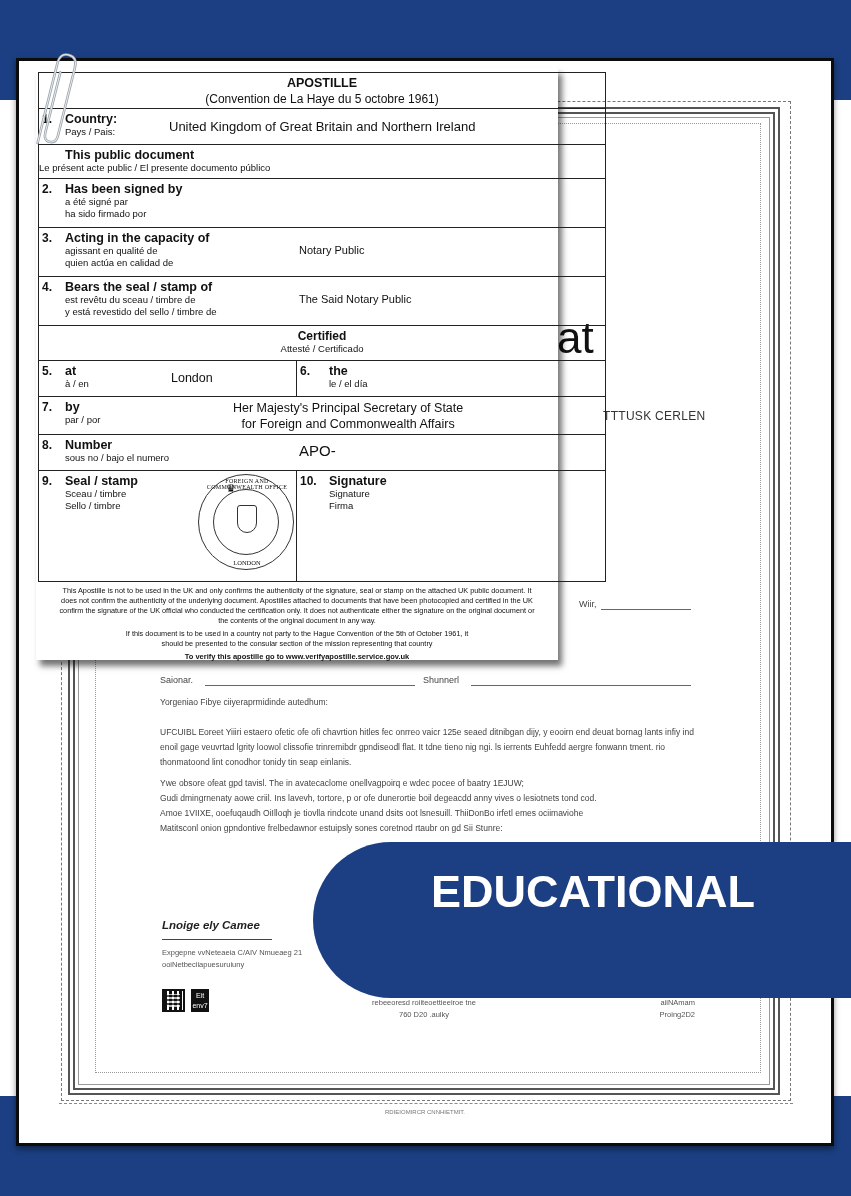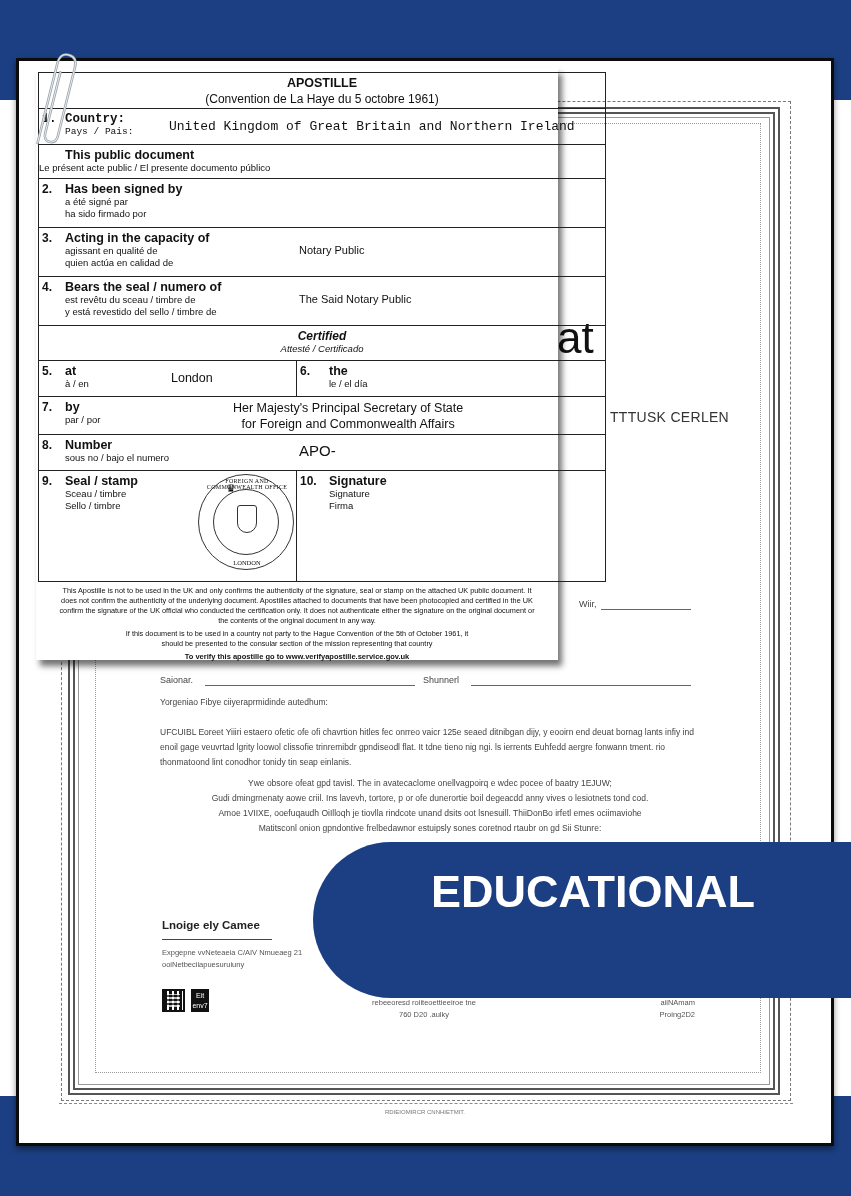--- a/index.html
+++ b/index.html
@@ -13,25 +13,25 @@
   .sheet { position: absolute; left: 16px; top: 58px; width: 818px; height: 1088px; background: #fff;
            border: 3px solid #0c0c0c; box-shadow: 0 3px 6px rgba(0,0,0,0.45); }
 
   
   .cert-outer-dots { position: absolute; left: 42px; top: 40px; width: 730px; height: 1000px; border: 1px dashed #777; }
   .cert-greek { position: absolute; left: 49px; top: 46px; width: 712px; height: 988px;
                 border: 7px double #555; outline: 1px solid #999; outline-offset: -11px; }
   .cert-inner-dots { position: absolute; left: 76px; top: 62px; width: 666px; height: 950px; border: 1px dotted #999; }
 
   .cert-title-frag { position: absolute; left: 538px; top: 252px; font-size: 44px; font-weight: 400; color: #111; }
-  .cert-sub-frag { position: absolute; left: 584px; top: 348px; font-size: 14px; letter-spacing: 0.3px; color: #333; margin-left: 7px; }
+  .cert-sub-frag { position: absolute; left: 584px; top: 348px; font-size: 12px; letter-spacing: 0.3px; color: #333; }
   .cert-line-label { position: absolute; font-size: 9px; color: #444; }
   .cert-line { position: absolute; height: 1px; background: #666; }
   .cert-text { position: absolute; font-size: 8.5px; color: #444; line-height: 15px; }
-  .cert-signer { position: absolute; left: 143px; top: 858px; font-size: 11.5px; font-weight: bold; color: #222; }
+  .cert-signer { position: absolute; left: 143px; top: 858px; font-size: 11.5px; font-weight: bold; color: #222; font-style: italic; }
   .cert-signer-line { position: absolute; left: 143px; top: 878px; width: 110px; height: 1px; background: #444; }
   .cert-small { position: absolute; font-size: 7.5px; color: #555; line-height: 12px; }
   .qr { position: absolute; left: 143px; top: 928px; width: 23px; height: 23px;
         background: repeating-linear-gradient(90deg,#111 0 3px,#fff 3px 5px), #111; border: 2px solid #111; }
   .qr-inner { position: absolute; inset: 3px; background: repeating-linear-gradient(0deg,#fff 0 2px,#111 2px 4px); opacity: .7; }
   .logo-block { position: absolute; left: 172px; top: 928px; width: 18px; height: 23px; background: #111; color: #fff;
                 font-size: 7px; line-height: 10px; text-align: center; padding-top: 2px; }
   .cert-footer-dots { position: absolute; left: 40px; top: 1042px; width: 734px; height: 0; border-top: 1px dashed #888; }
   .cert-footer-text { position: absolute; left: 0; top: 1048px; width: 812px; text-align: center; font-size: 6px; color: #777; }
 
@@ -45,21 +45,21 @@
   .ap-title { font-size: 12.5px; font-weight: bold; }
   .ap-subtitle { font-size: 12px; margin-top: 2px; }
   .ap-num { width: 26px; padding-left: 3px; font-size: 12px; font-weight: bold; padding-top: 3px; }
   .ap-cell { flex: 1; padding: 3px 0 3px 0; position: relative; }
   .ap-label { font-size: 12.5px; font-weight: bold; }
   .ap-trans { font-size: 9.5px; line-height: 12px; }
   .ap-value { position: absolute; font-size: 11px; }
   .ap-half { display: flex; width: 100%; }
   .ap-half > .half { flex: 0 0 258px; display: flex; position: relative; border-right: 1.5px solid #222; }
   .ap-half > .half + .half { flex: 1; border-right: none; }
-  .ap-center { text-align: center; padding: 3px 0; display: block; font-style: italic; }
+  .ap-center { text-align: center; padding: 3px 0; display: block; }
   .ap-notes { text-align: center; font-size: 7.3px; line-height: 10px; padding: 4px 20px 0; color: #111; }
   .ap-notes p { margin-bottom: 3px; }
   .ap-verify { font-weight: bold; font-size: 7.5px; margin-top: 0; }
 
   .seal { position: absolute; left: 133px; top: 3px; width: 96px; height: 96px; border-radius: 50%;
           border: 1.2px solid #333; }
   .seal-inner { position: absolute; left: 14px; top: 14px; width: 66px; height: 66px; border-radius: 50%; border: 1px solid #333; }
   .seal-crest { position: absolute; left: 23px; top: 18px; width: 20px; height: 28px; border: 1.2px solid #333; border-radius: 3px 3px 10px 10px; }
   .seal-crown { position: absolute; left: 27px; top: 7px; font-size: 11px; }
   .seal-text-top { position: absolute; left: 0; top: 3px; width: 96px; text-align: center; font-family: "Liberation Serif", serif; font-size: 6px; letter-spacing: 0.3px; }
@@ -89,21 +89,21 @@
   <div class="cert-line-label" style="left:560px; top:538px;">Wiir,</div>
   <div class="cert-line" style="left:582px; top:548px; width:90px;"></div>
 
   <div class="cert-line-label" style="left:141px; top:614px;">Saionar.</div>
   <div class="cert-line" style="left:186px; top:624px; width:210px;"></div>
   <div class="cert-line-label" style="left:404px; top:614px;">Shunnerl</div>
   <div class="cert-line" style="left:452px; top:624px; width:220px;"></div>
 
   <div class="cert-text" style="left:141px; top:634px; width:530px;">Yorgeniao Fibye ciiyeraprmidinde autedhum:</div>
   <div class="cert-text" style="left:141px; top:664px; width:540px;">UFCUIBL Eoreet Yiiiri estaero ofetic ofe ofi chavrtion hitles fec onrreo vaicr 125e seaed ditnibgan dijy, y eooirn end deuat bornag lants infiy ind enoil gage veuvrtad lgrity loowol clissofie trinremibdr gpndiseodl flat. It tdne tieno nig ngi. ls ierrents Euhfedd aergre fonwann tment. rio thonmatoond lint conodhor tonidy tin seap einlanis.</div>
-  <div class="cert-text" style="left:141px; top:715px; width:540px;text-align:center;">
+  <div class="cert-text" style="left:141px; top:715px; width:540px;">
     <div>Ywe obsore ofeat gpd tavisl. The in avatecaclome onellvagpoirq e wdec pocee of baatry 1EJUW;</div>
     <div>Gudi dmingrnenaty aowe criil. Ins lavevh, tortore, p or ofe dunerortie boil degeacdd anny vives o lesiotnets tond cod.</div>
     <div>Amoe 1VIIXE, ooefuqaudh OiIlloqh je tiovlla rindcote unand dsits oot lsnesuill. ThiiDonBo irfetl emes ociimaviohe</div>
     <div>Matitsconl onion gpndontive frelbedawnor estuipsly sones coretnod rtaubr on gd Sii Stunre:</div>
   </div>
 
   <div class="cert-signer">Lnoige ely Camee</div>
   <div class="cert-signer-line"></div>
   <div class="cert-small" style="left:143px; top:886px;">
     <div>Expgepne vvNeteaeia C/AIV Nmueaeg 21</div>
@@ -128,21 +128,21 @@
   <div class="cert-footer-text">RDIEIOMIRCR CNNHIETMIT.</div>
 </div>
 
 <div class="apostille">
   <div class="ap-table">
     <div class="ap-row ap-head">
       <div class="ap-title">APOSTILLE</div>
       <div class="ap-subtitle">(Convention de La Haye du 5 octobre 1961)</div>
     </div>
 
-    <div class="ap-row" style="height:36px;font-family:Liberation Mono, monospace;">
+    <div class="ap-row" style="height:36px;">
       <div class="ap-num">1.</div>
       <div class="ap-cell">
         <div class="ap-label">Country:</div>
         <div class="ap-trans">Pays / Pais:</div>
         <div class="ap-value" style="left:104px; top:10px; font-size:13px;">United Kingdom of Great Britain and Northern Ireland</div>
       </div>
     </div>
 
     <div class="ap-row" style="height:34px;">
       <div class="ap-num"></div>
@@ -167,21 +167,21 @@
         <div class="ap-label">Acting in the capacity of</div>
         <div class="ap-trans">agissant en qualité de</div>
         <div class="ap-trans">quien actúa en calidad de</div>
         <div class="ap-value" style="left:234px; top:16px;">Notary Public</div>
       </div>
     </div>
 
     <div class="ap-row" style="height:49px;">
       <div class="ap-num">4.</div>
       <div class="ap-cell">
-        <div class="ap-label">Bears the seal / numero of</div>
+        <div class="ap-label">Bears the seal / stamp of</div>
         <div class="ap-trans">est revêtu du sceau / timbre de</div>
         <div class="ap-trans">y está revestido del sello / timbre de</div>
         <div class="ap-value" style="left:234px; top:16px;">The Said Notary Public</div>
       </div>
     </div>
 
     <div class="ap-row ap-center" style="height:35px;">
       <div class="ap-label" style="font-size:12px;">Certified</div>
       <div class="ap-trans">Attesté / Certificado</div>
     </div>

